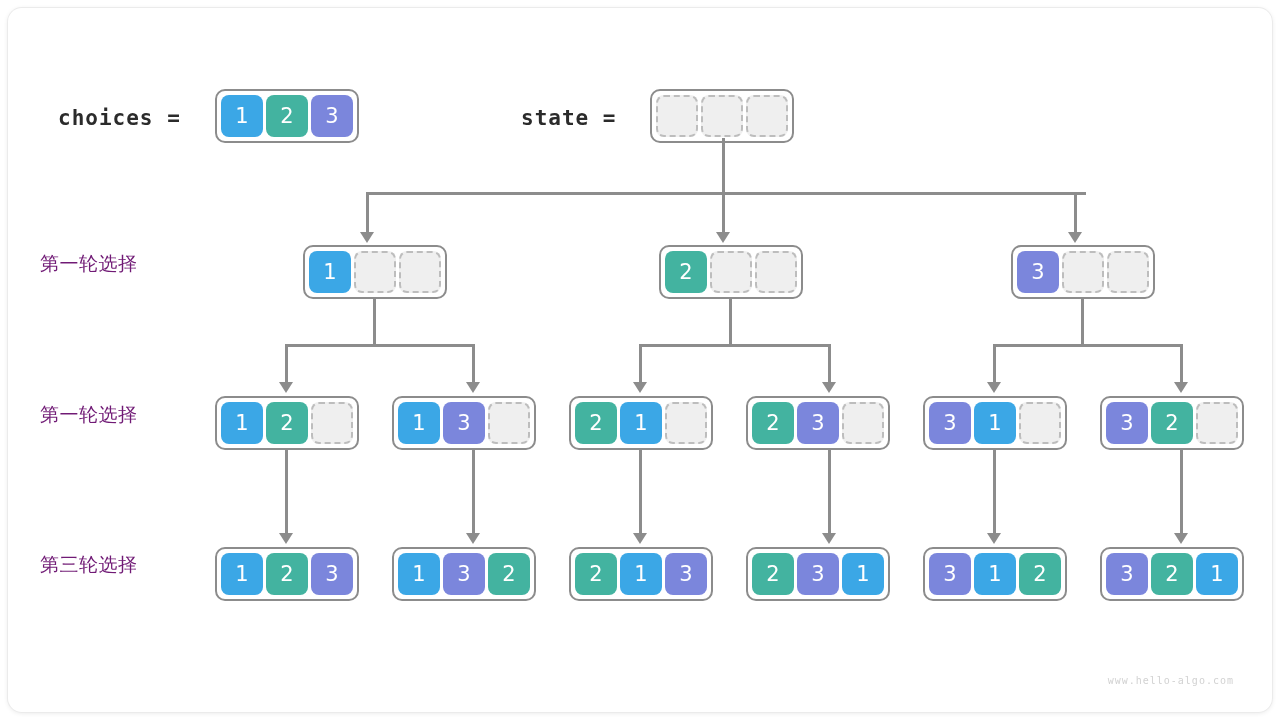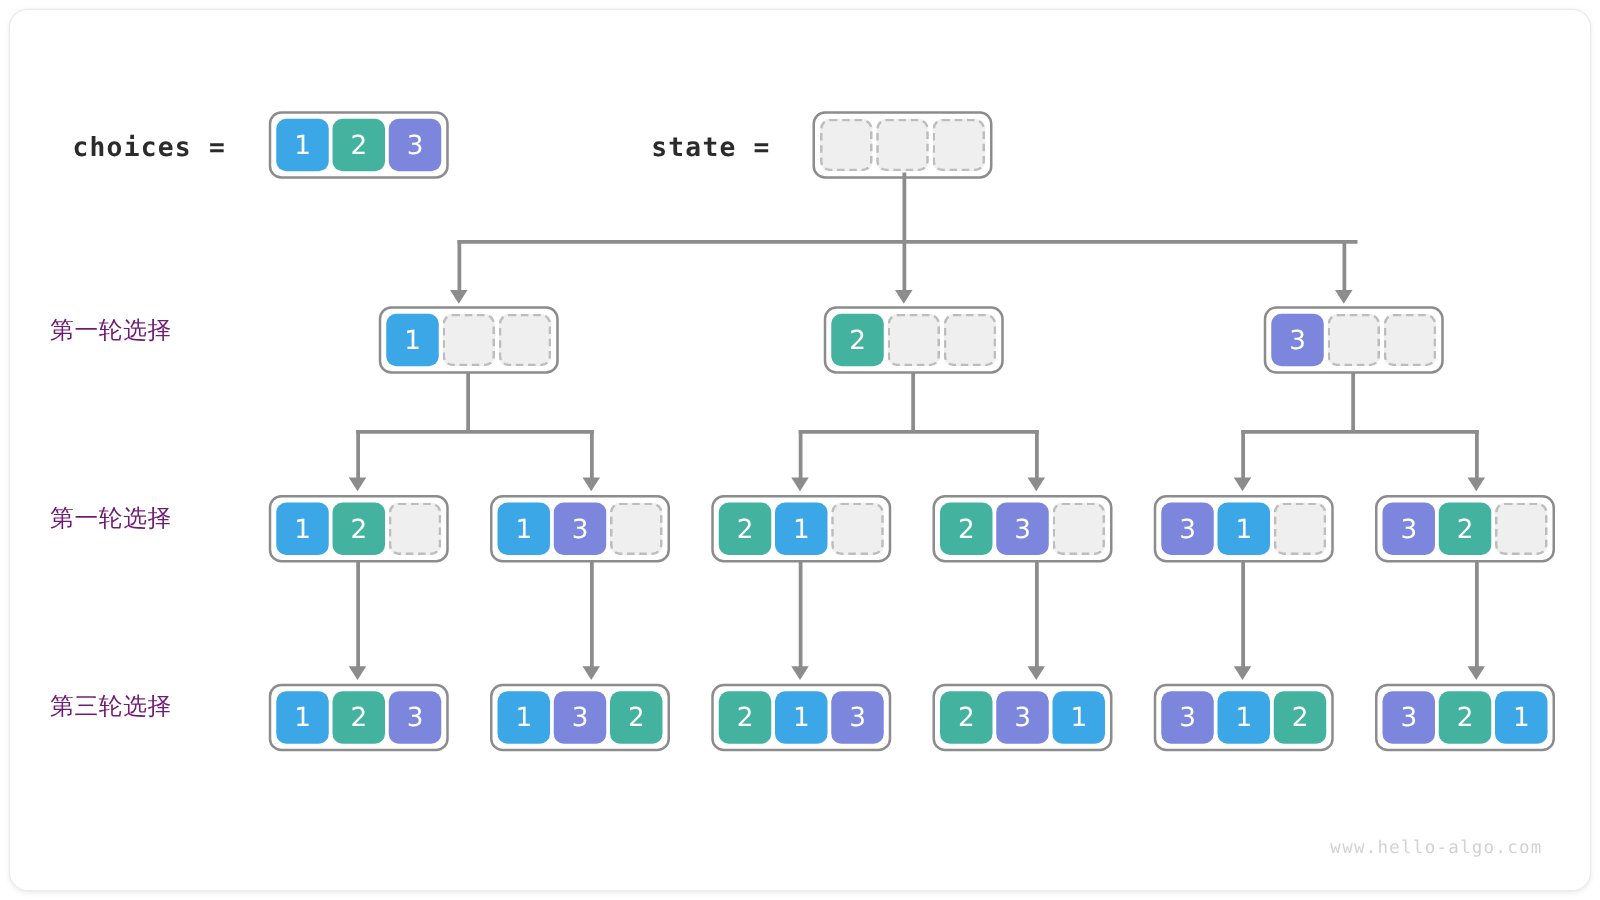--- a/index.html
+++ b/index.html
@@ -101,21 +101,21 @@
     border-right: 7px solid transparent;
     border-top: 11px solid #8c8c8c;
   }
 
   
   #watermark {
     position: absolute;
     right: 38px;
     bottom: 26px;
     font-family: "DejaVu Sans Mono", monospace;
-    font-size: 14px;
+    font-size: 10px;
     color: #d2d2d2;
     letter-spacing: 1px;
   }
 </style>
 </head>
 <body>
 
 <div id="canvas">
 
   <div class="mono-label" style="left:50px; top:98px;">choices =</div>

